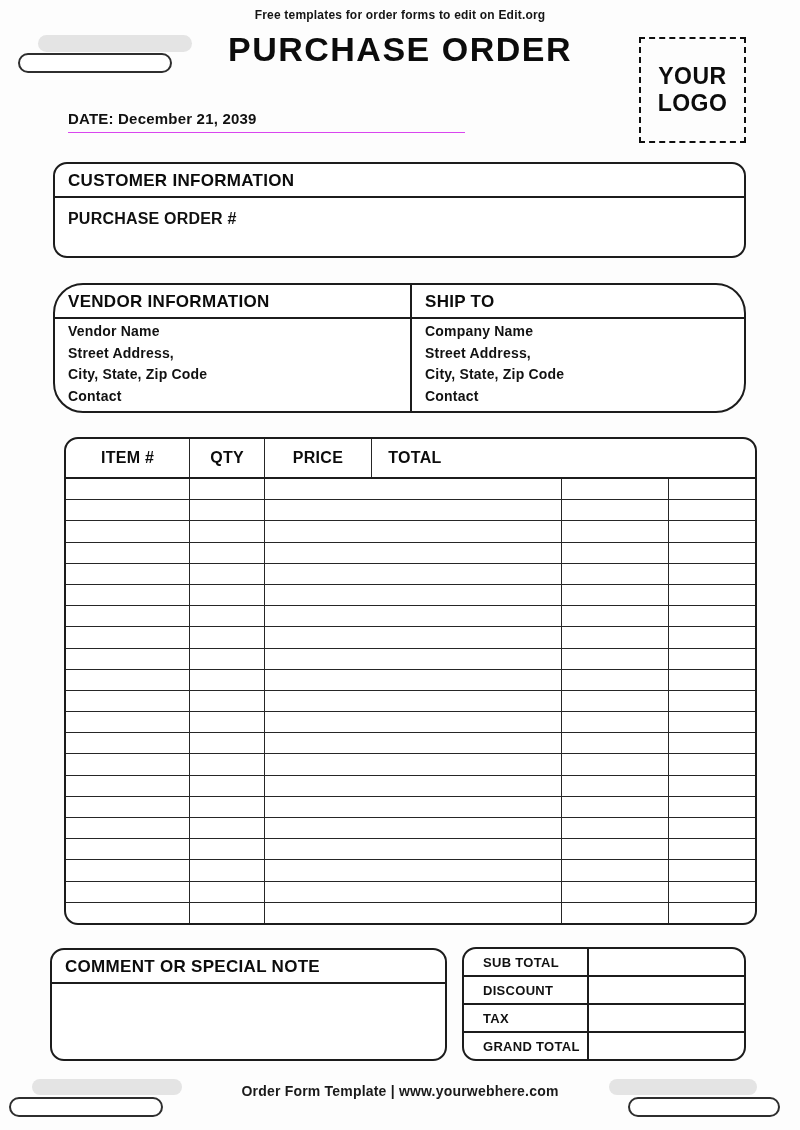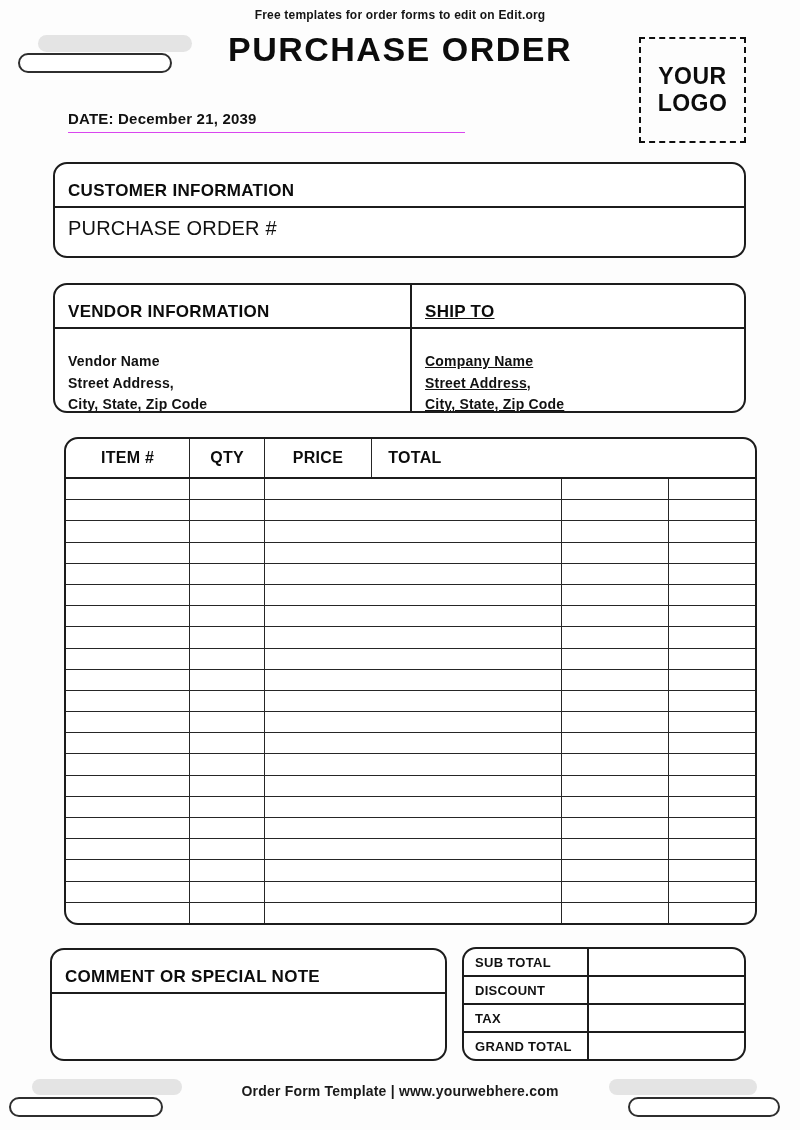--- a/index.html
+++ b/index.html
@@ -63,41 +63,42 @@
 
   
   .box {
     border: 2px solid #1c1c1c;
     border-radius: 14px;
     background: #fff;
     overflow: hidden;
   }
   .box-heading {
     font-size: 17px; font-weight: 700; letter-spacing: .3px;
-    padding: 17px 0 5px 13px;
+    padding: 7px 0 5px 13px;
     border-bottom: 2px solid #1c1c1c;
     color: #0c0c0c;
     white-space: nowrap;
   }
 
   
   .customer-box { left: 53px; top: 162px; width: 693px; height: 96px; }
   .customer-fields { padding: 9px 13px 0 13px; }
   .customer-fields div {
-    font-size: 20px; font-weight: 400; line-height: 23px; letter-spacing: .2px;
+    font-size: 16px; font-weight: 700; line-height: 23px; letter-spacing: .2px;
   }
 
   
   .vendor-box {
     left: 53px; top: 283px; width: 693px; height: 130px;
     display: flex;
+    border-radius: 30px;
   }
   .vendor-col { width: 357px; border-right: 2px solid #1c1c1c; display: flex; flex-direction: column; }
-  .ship-col { flex: 1; display: flex; flex-direction: column; text-decoration: underline; }
-  .addr-lines { padding: 22px 13px 0 13px; }
+  .ship-col { flex: 1; display: flex; flex-direction: column; }
+  .addr-lines { padding: 2px 13px 0 13px; }
   .addr-lines div {
     font-size: 14px; font-weight: 600; line-height: 21.5px; letter-spacing: .2px;
   }
 
   
   .items-table {
     left: 64px; top: 437px; width: 693px; height: 488px;
     display: flex; flex-direction: column;
   }
   .tbl-header {
@@ -127,21 +128,21 @@
   
   .totals-box {
     left: 462px; top: 947px; width: 284px; height: 114px;
     display: flex; flex-direction: column;
   }
   .totals-row { flex: 1; display: flex; border-bottom: 2px solid #1c1c1c; }
   .totals-row:last-child { border-bottom: none; }
   .totals-label {
     width: 125px; border-right: 2px solid #1c1c1c;
     display: flex; align-items: center;
-    padding-left: 11px;
+    padding-left: 19px;
     font-size: 13px; font-weight: 700; letter-spacing: .3px;
     white-space: nowrap;
   }
   .totals-value { flex: 1; }
 
   
   .footer-text {
     left: 0; top: 1083px; width: 800px;
     text-align: center;
     font-size: 14px; font-weight: 600; letter-spacing: .2px;

